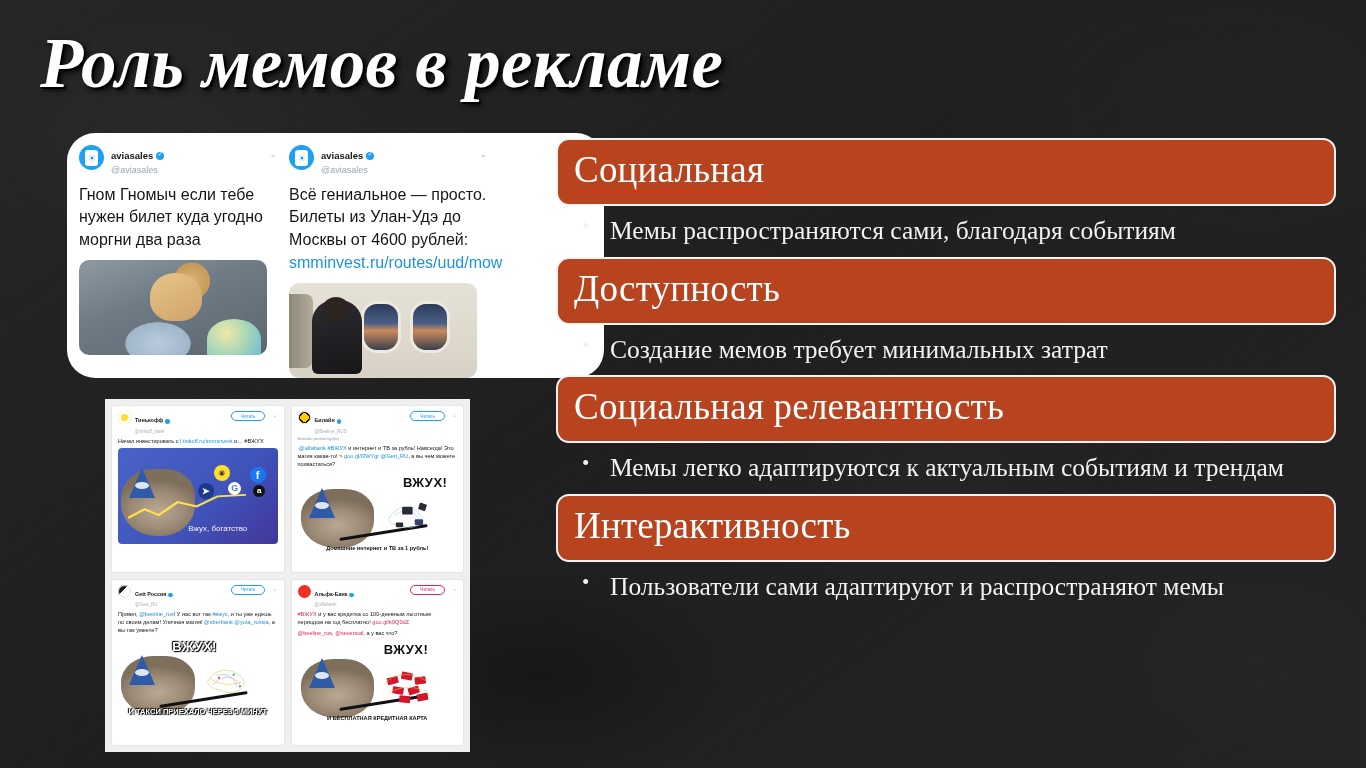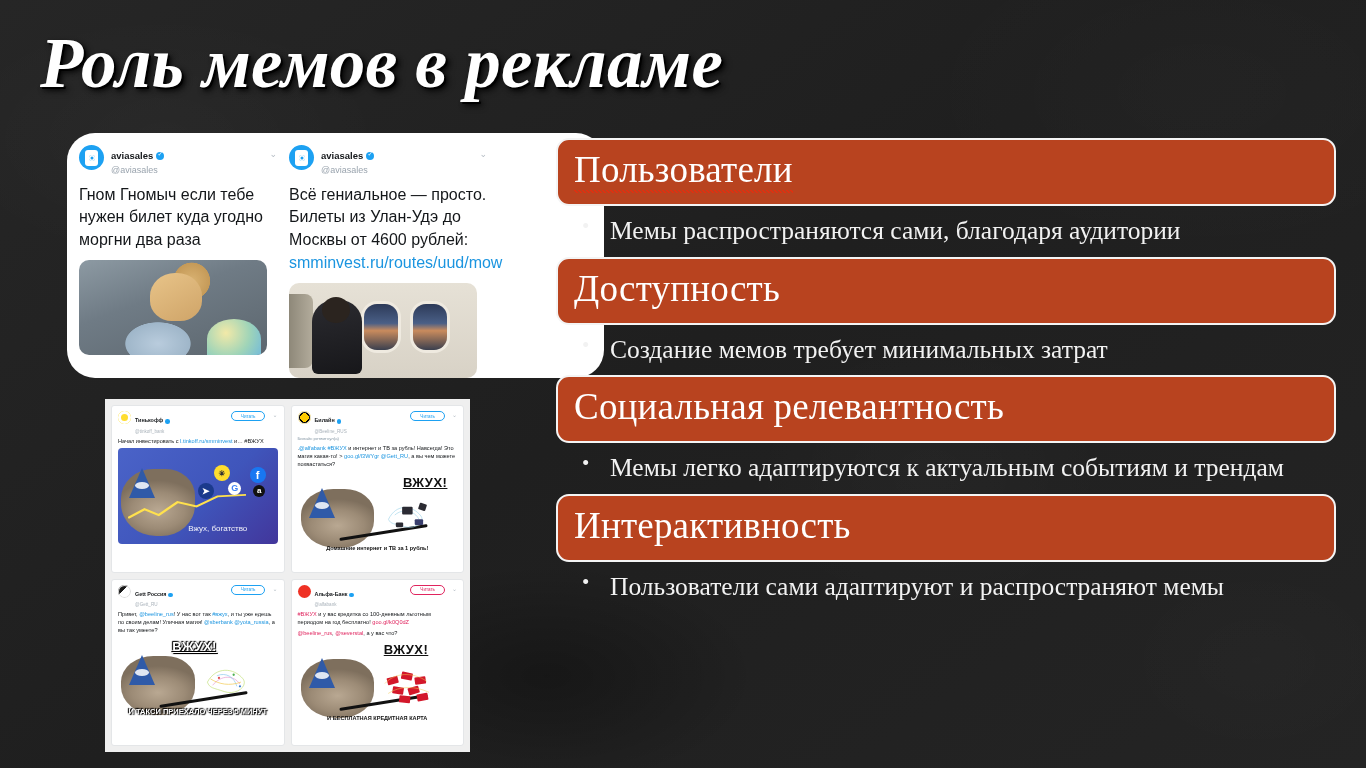--- a/index.html
+++ b/index.html
@@ -303,21 +303,20 @@
   .wand {
     position:absolute; left:26%; top:72%;
     width:56%; height:3px; background:#111;
     transform:rotate(-9deg); border-radius:2px;
   }
   .vzhuh-word {
     position:absolute; right:6%; top:5%;
     font-family:"Liberation Sans", sans-serif;
     font-weight:700; font-size:13px; color:#111;
     letter-spacing:0.5px;
-    text-decoration:underline;
   }
   .vzhuh-caption {
     position:absolute; left:0; right:0; bottom:3%;
     text-align:center;
     font-family:"Liberation Sans", sans-serif;
     font-weight:700; font-size:5.6px; color:#111;
     line-height:1.25;
   }
   .vzhuh-caption.white {
     color:#ffffff;
@@ -592,24 +591,24 @@
         <div class="g-time"></div>
       </div>
 
     </div>
   </div>
 
   <div class="content">
 
     <div class="block">
       <div class="block-header">
-        <h2><span class="spell">Пользователи</span></h2>
+        <h2><span class="spell">Социальная</span></h2>
       </div>
       <div class="bullets">
-        <div class="bullet">Мемы распространяются сами, благодаря аудитории</div>
+        <div class="bullet">Мемы распространяются сами, благодаря событиям</div>
       </div>
     </div>
 
     <div class="block">
       <div class="block-header">
         <h2>Доступность</h2>
       </div>
       <div class="bullets">
         <div class="bullet">Создание мемов требует минимальных затрат</div>
       </div>

